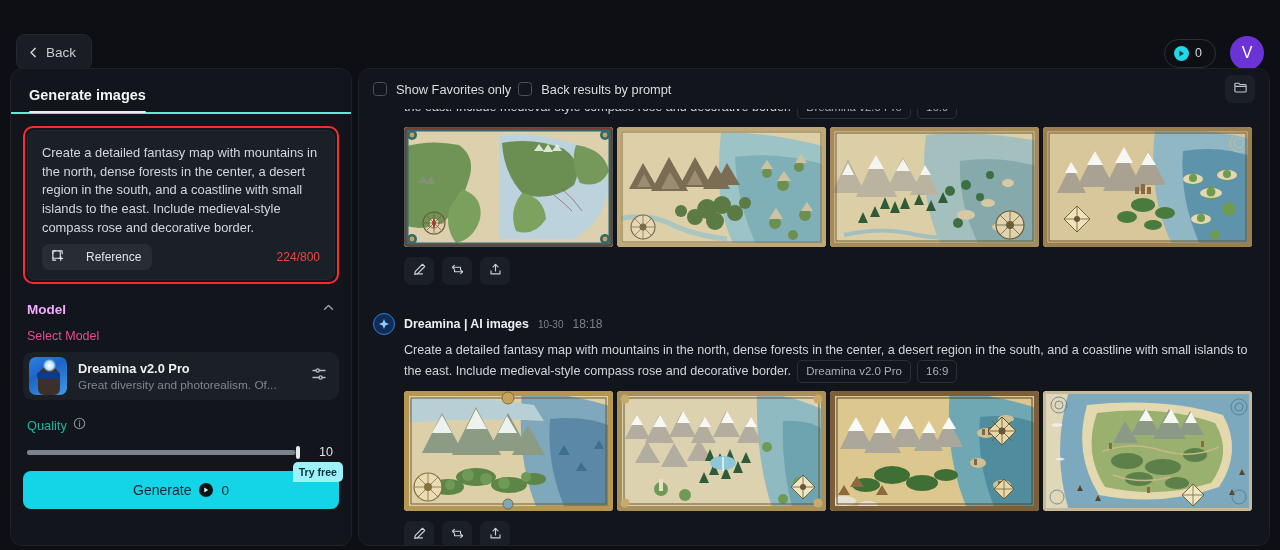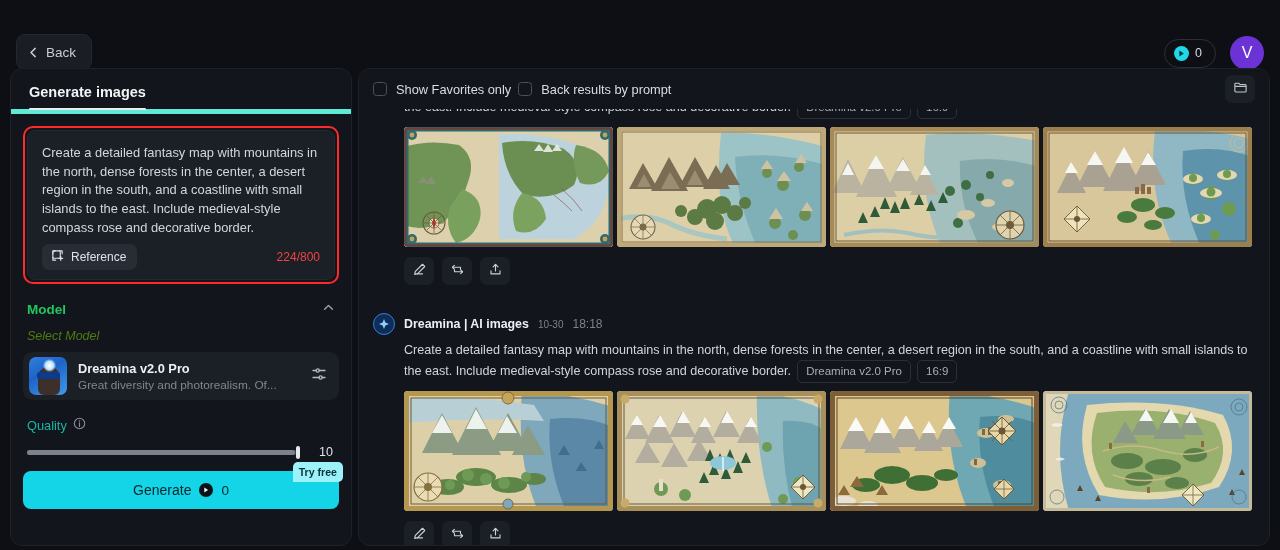--- a/index.html
+++ b/index.html
@@ -48,21 +48,21 @@
 
   
   .left-panel {
     position: absolute; left: 10px; top: 68px;
     width: 342px; height: 478px;
     background: #12151b; border: 1px solid #1d2128;
     border-radius: 12px;
     overflow: hidden;
   }
   .panel-tabs {
-    height: 45px; border-bottom: 5px solid #5eead4;
+    height: 45px; border-bottom: 2px solid #5eead4;
     display: flex; align-items: flex-end; padding: 0 18px;
   }
   .tab {
     font-size: 14.5px; font-weight: bold; color: #f2f4f7;
     padding-bottom: 9px; position: relative; cursor: pointer;
   }
   .tab::after {
     content: ""; position: absolute; left: 0; right: 0; bottom: -1px;
     height: 2px; background: #e9ecf1; border-radius: 2px;
   }
@@ -79,35 +79,35 @@
   }
   .prompt-text {
     font-size: 12.9px; line-height: 18.7px; color: #d3d7dd;
     flex: 1 1 auto;
   }
   .prompt-footer {
     display: flex; align-items: center; justify-content: space-between;
     margin-top: 6px;
   }
   .ref-btn {
-    display: flex; align-items: center; gap: 7px;
+    display: flex; align-items: center; gap: 22px;
     background: #272c35; border-radius: 7px;
     height: 26px; padding: 0 11px 0 9px;
     font-size: 12px; color: #dfe2e7; cursor: pointer;
   }
   .counter { font-size: 12px; color: #ef4444; }
 
   .section-head {
     display: flex; align-items: center; justify-content: space-between;
     padding: 16px 16px 0 16px;
   }
-  .section-title { font-size: 13.5px; font-weight: bold; color: #22c55e; }
+  .section-title { font-size: 13.5px; font-weight: bold; color: #f0abfc; }
   .chev { color: #9aa0a9; cursor: pointer; display: block; }
 
-  .sub-label { font-size: 12.5px; color: #4d7c0f; padding: 11px 16px 0 16px; font-style: italic; }
+  .sub-label { font-size: 12.5px; color: #ec4899; padding: 11px 16px 0 16px; }
 
   .model-card {
     margin: 9px 12px 0 12px; height: 48px;
     background: #1b1f26; border-radius: 9px;
     display: flex; align-items: center; gap: 11px;
     padding: 0 12px 0 6px; cursor: pointer;
   }
   .model-thumb {
     width: 38px; height: 38px; border-radius: 7px; flex: 0 0 auto;
     background: linear-gradient(150deg,#2f7fe0 0%, #1e64c8 40%, #3f9ae8 100%);

